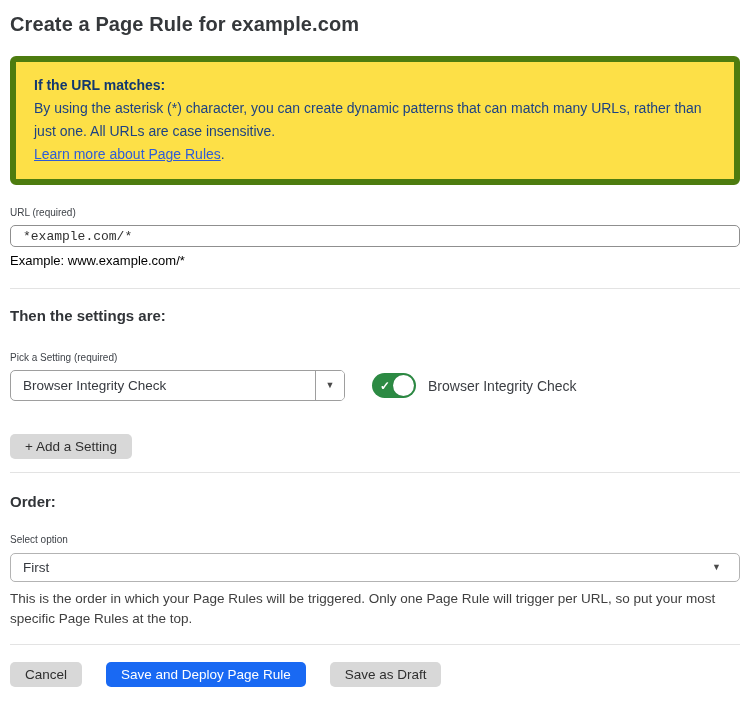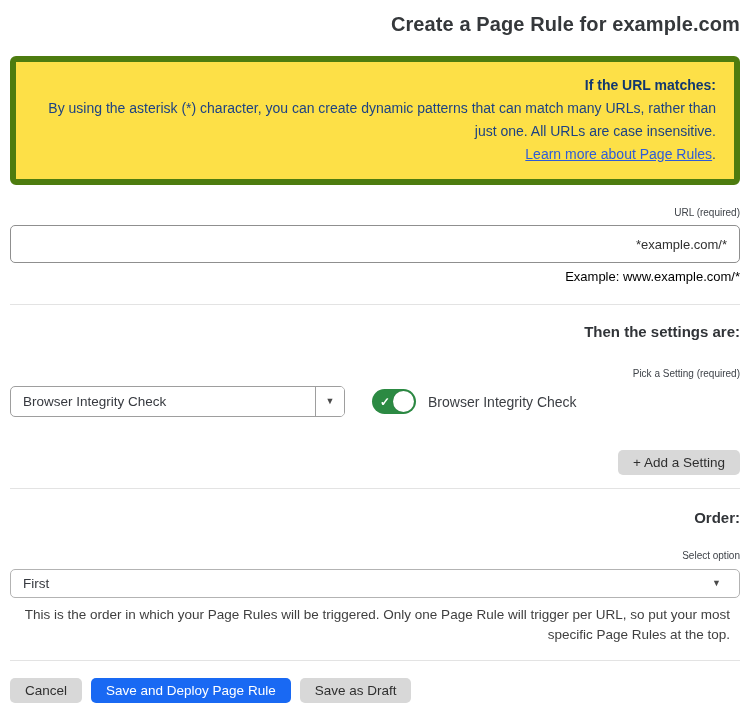--- a/index.html
+++ b/index.html
@@ -1,15 +1,15 @@
 <!DOCTYPE html>
 <html><head>
 <meta charset="utf-8">
 <style>
-  * { box-sizing: border-box; margin: 0; padding: 0; text-align: right; }
+  * { box-sizing: border-box; margin: 0; padding: 0; }
   html, body { background: #ffffff; }
   body {
     width: 750px;
     height: 720px;
     font-family: "Liberation Sans", "DejaVu Sans", sans-serif;
     color: #36393f;
     overflow: hidden;
   }
   .container { padding: 12px 10px 0 10px; }
 
@@ -44,27 +44,27 @@
 
   .field-label {
     font-size: 10px;
     color: #3f4349;
     margin-top: 22px;
     margin-bottom: 7px;
   }
 
   .url-input {
     width: 100%;
-    height: 38px;
+    height: 22px;
     border: 1px solid #8f8f8f;
     border-radius: 5px;
     padding: 0 12px;
     font-size: 13px;
     color: #313131;
-    font-family: Liberation Sans, sans-serif;
+    font-family: Liberation Mono, monospace;
     background: #fff;
     outline: none;
   }
 
   .helper-text {
     font-size: 13px;
     color: #000000;
     margin-top: 6px;
   }
 
@@ -206,21 +206,21 @@
     line-height: 20px;
     margin-top: 7px;
     max-width: 720px;
   }
 
   hr.divider-footer { border: none; border-top: 1px solid #e3e3e3; margin: 15px 0 17px 0; }
 
   .footer-buttons {
     display: flex;
     align-items: center;
-    gap: 9px;
+    gap: 24px;
   }
 </style>
 </head>
 <body>
 
 <div class="container">
 
   <h1 class="page-title">Create a Page Rule for example.com</h1>
 
   <div class="info-box">

